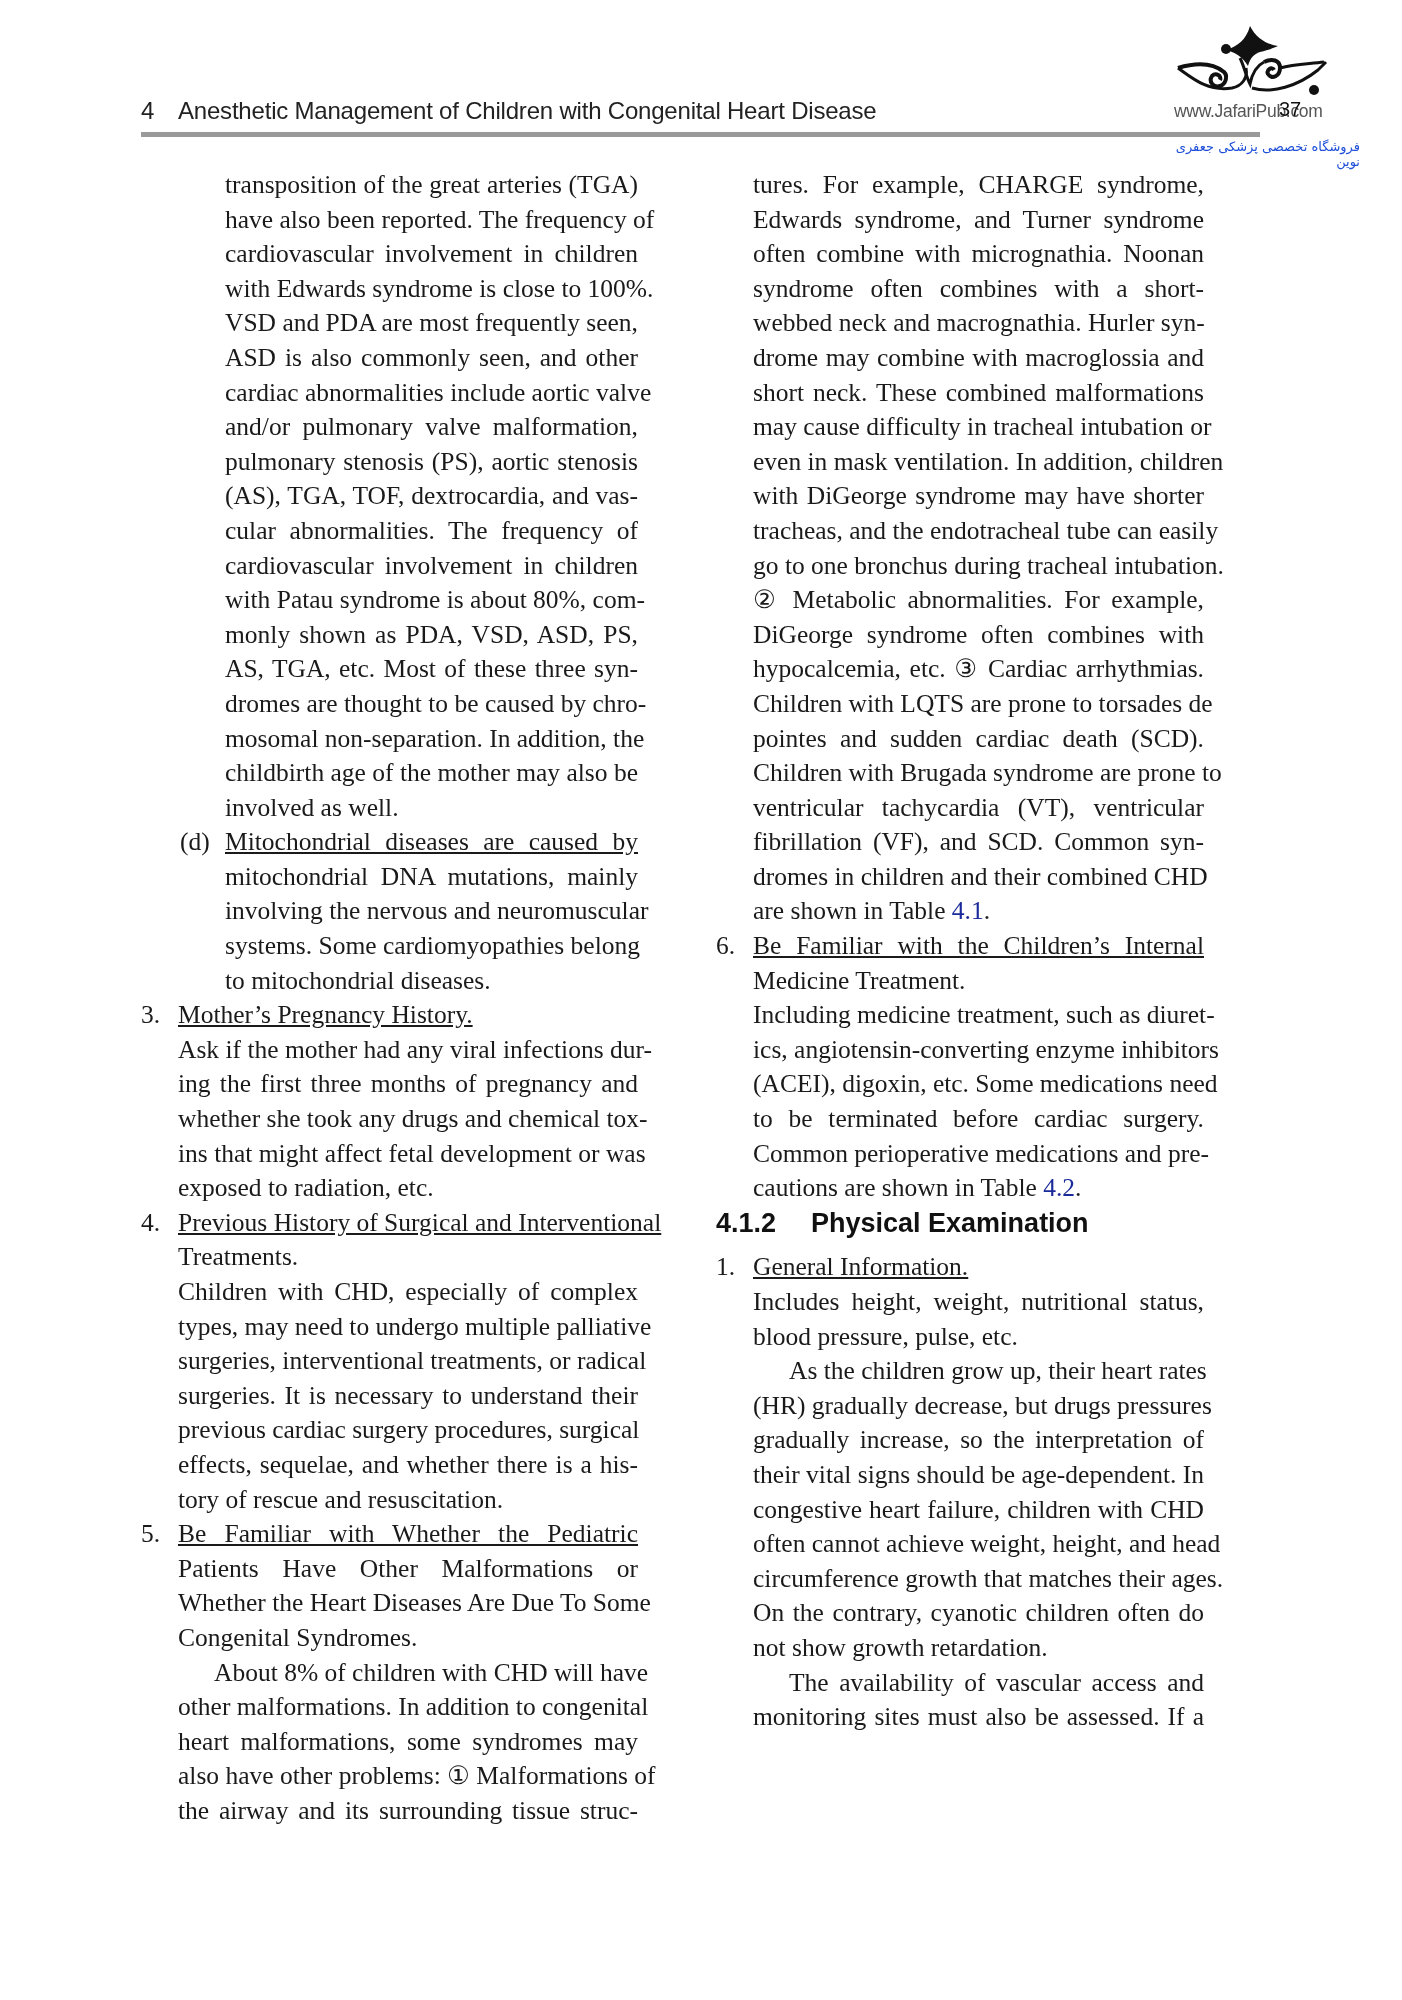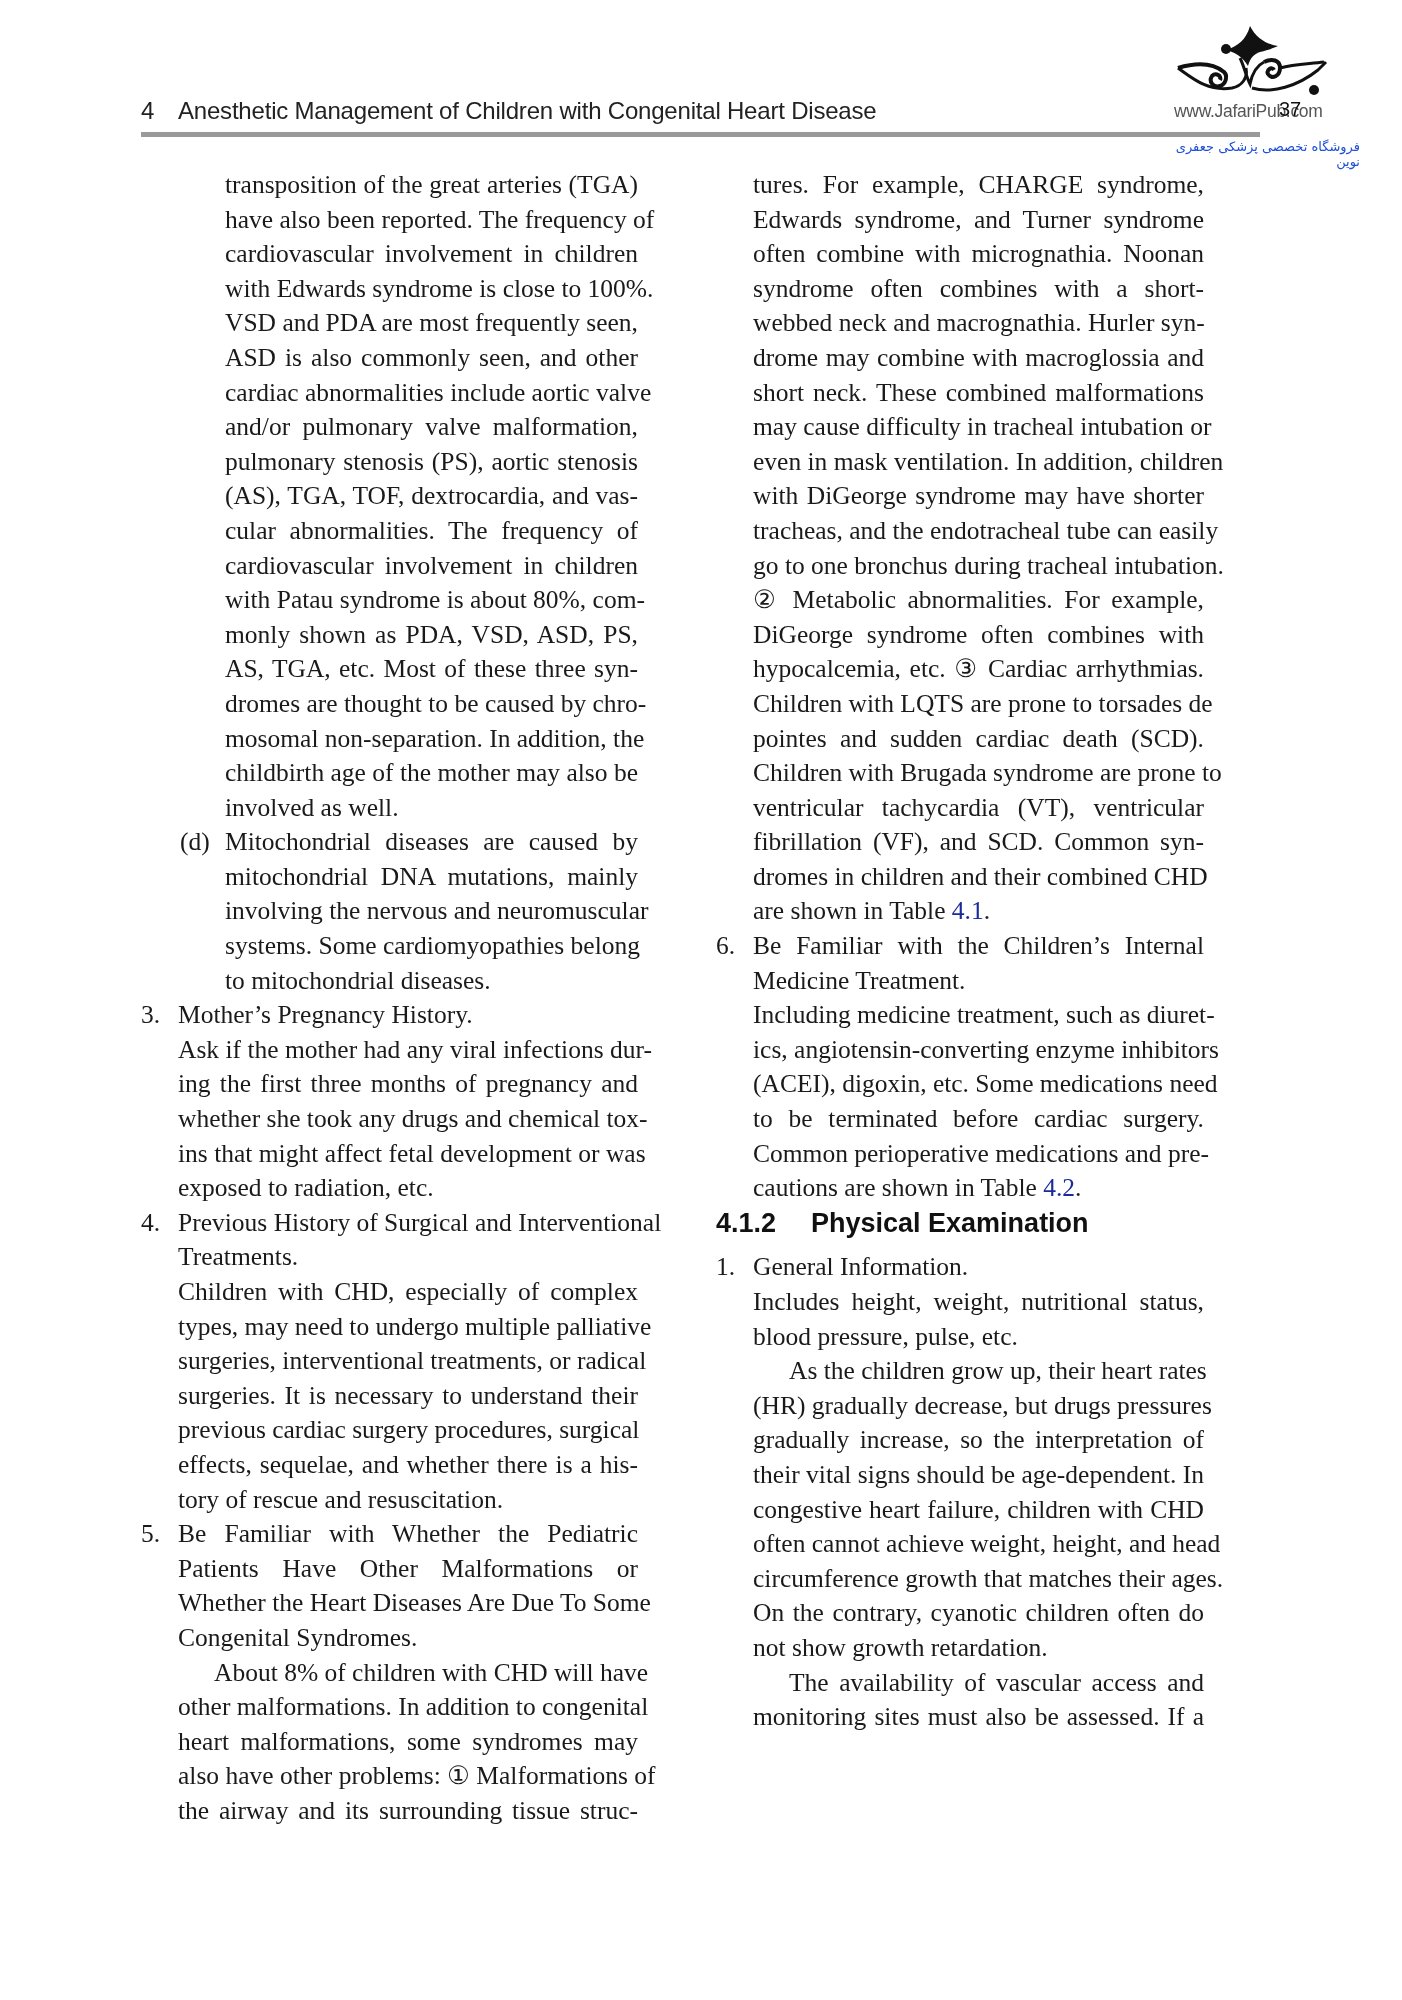--- a/index.html
+++ b/index.html
@@ -15,21 +15,21 @@
   .col { position: absolute; top: 168px; font-size: 25.5px; line-height: 34.6px; }
   .col-left { left: 141px; width: 497px; }
   .col-right { left: 716px; width: 488px; }
   .ln { display: block; white-space: nowrap; text-align: justify; text-align-last: justify; height: 34.6px; overflow: visible; }
   .ln.last { text-align-last: left; }
   .ind-d { margin-left: 84px; }
   .ind-l { margin-left: 37px; }
   .para-ind { text-indent: 36px; }
   .row { display: flex; height: 34.6px; }
   .row .marker { flex: 0 0 auto; }
-  .row .ln { flex: 1 1 auto; }
+  .row .ln { flex: 1 1 auto; text-decoration: underline; }
   .m-d { width: 45px; margin-left: 39px; }
   .m-n { width: 37px; }
   .link { color: #1a2a9a; }
   .heading { display: block; height: 34.6px; margin-bottom: 10px; font-family: "Liberation Sans", "DejaVu Sans", sans-serif; font-weight: bold; font-size: 27px; color: #111; white-space: nowrap; }
   .heading .hnum { display: inline-block; width: 95px; }
 </style>
 </head>
 <body>
 
 <div class="running-head">

